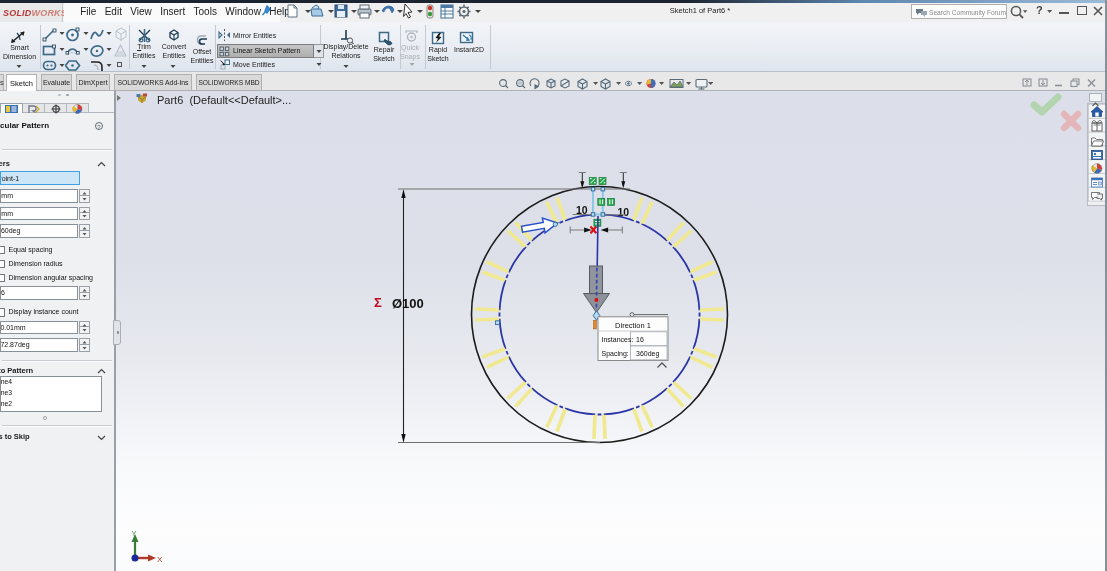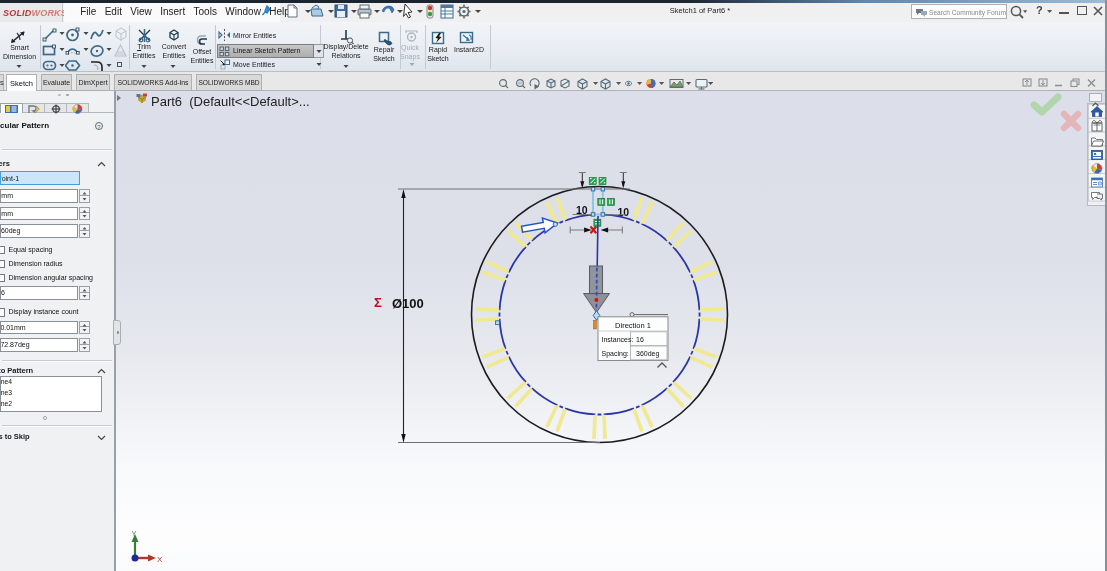--- a/index.html
+++ b/index.html
@@ -708,21 +708,21 @@
  <svg width="8" height="8" style="position:absolute;left:0;top:1px;">
       <path d="M2 1 l4 3 -4 3 z" fill="#777"></path>
     </svg>
  <svg width="12" height="10" style="position:absolute;left:21px;top:0px;">
       <path d="M2 4 l4-2.5 4 2.5 0 3.5 -4 2.5 -4-2.5 z" fill="#c8a83a"></path>
       <path d="M2 4 l4 2.5 4-2.5" fill="none" stroke="#8a701e" stroke-width="0.8"></path>
       <path d="M6 6.5 v3.5" stroke="#8a701e" stroke-width="0.8"></path>
       <rect x="0.5" y="1" width="4" height="3" fill="#4a7ab0"></rect>
       <rect x="7" y="0.5" width="4" height="3" fill="#b84a3a"></rect>
     </svg>
- <span style="position:absolute;left:36px;top:1.5px;font-size:13px;color:#222;white-space:pre;">Part6  (Default&lt;&lt;Default&gt;...</span>
+ <span style="position:absolute;left:42px;top:1.5px;font-size:11px;color:#222;white-space:pre;">Part6  (Default&lt;&lt;Default&gt;...</span>
 </div>
 
 <svg class="abs" style="left:1028px;top:93px;" width="60" height="42" viewBox="0 0 60 42">
  <path d="M6 12 L14 19 L30 4" fill="none" stroke="#b2d4ae" stroke-width="7" stroke-linecap="round" stroke-linejoin="round"></path>
  <path d="M36 21 L50 35 M50 21 L36 35" fill="none" stroke="#e4b6ba" stroke-width="6.5" stroke-linecap="round"></path>
 </svg>
 
 <div class="abs" style="left:1087px;top:103px;width:20px;height:103px;background:#eef0f1;border:1px solid #b8bcc2;">
 </div>
 <svg class="abs" style="left:1088px;top:104px;" width="18" height="101" viewBox="0 0 18 101">

